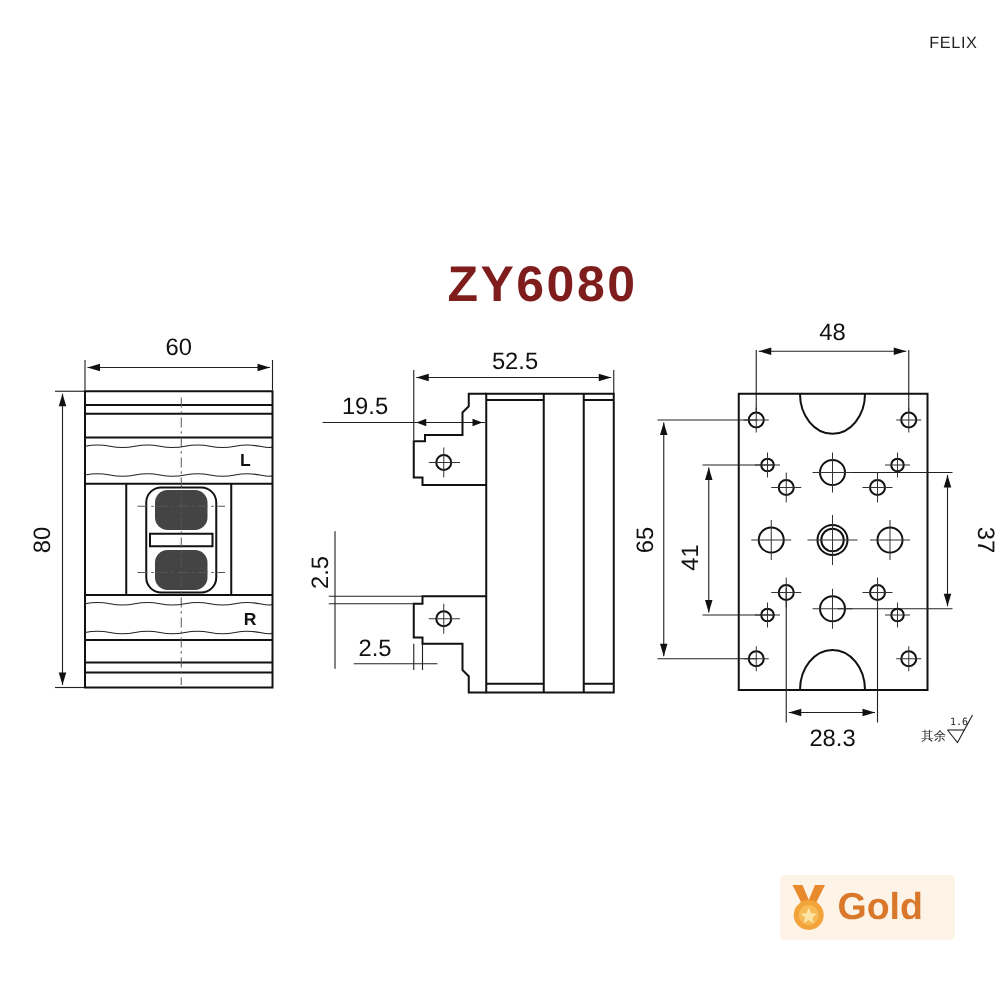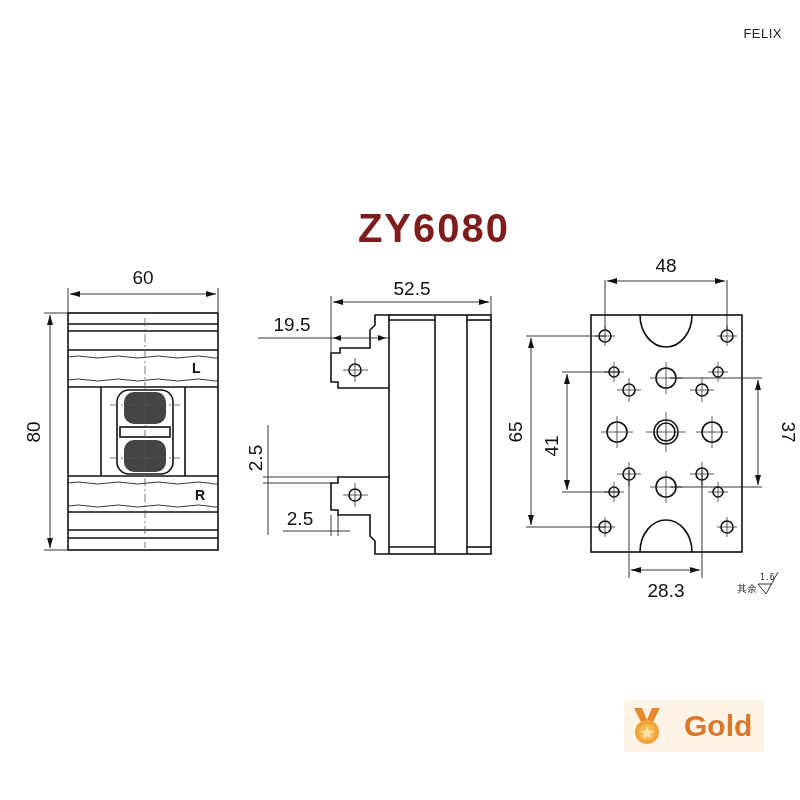--- a/index.html
+++ b/index.html
@@ -1,21 +1,21 @@
 <!DOCTYPE html>
 <html><head>
 <meta charset="utf-8">
 <style>
   html, body { margin:0; padding:0; background:#ffffff; }
   body { width:800px; height:800px; position:relative; overflow:hidden; font-family:"Liberation Sans", sans-serif; }
   .brand { position:absolute; top:26px; right:18px; font-size:13px; color:#222; letter-spacing:0.5px;text-align:right; }
   .title { position:absolute; top:206px; left:0; width:800px; text-align:center; font-size:40px; font-weight:bold; color:#7f1d1d; letter-spacing:2px;padding-left:34px; }
   svg.drawing { position:absolute; left:0; top:0; }
   .badge { position:absolute; left:624px; top:700px; width:140px; height:52px; background:#fdf3e7; border-radius:4px; display:flex; align-items:center; }
-  .badge-label { font-size:30px; font-weight:bold; color:#d9782a; margin-left:20px; }
+  .badge-label { font-size:30px; font-weight:bold; color:#d9782a; margin-left:6px; }
   .dim { font-family:"Liberation Sans", sans-serif; font-size:19px; fill:#111; }
   .ln { stroke:#111; stroke-width:1.6; fill:none; }
   .thin { stroke:#222; stroke-width:0.9; fill:none; }
   .cl { stroke:#555; stroke-width:0.8; stroke-dasharray:8 3 2 3; fill:none; }
   .ch { stroke:#333; stroke-width:0.8; fill:none; }
 </style>
 </head>
 <body>
 
 <div class="brand">FELIX</div>

